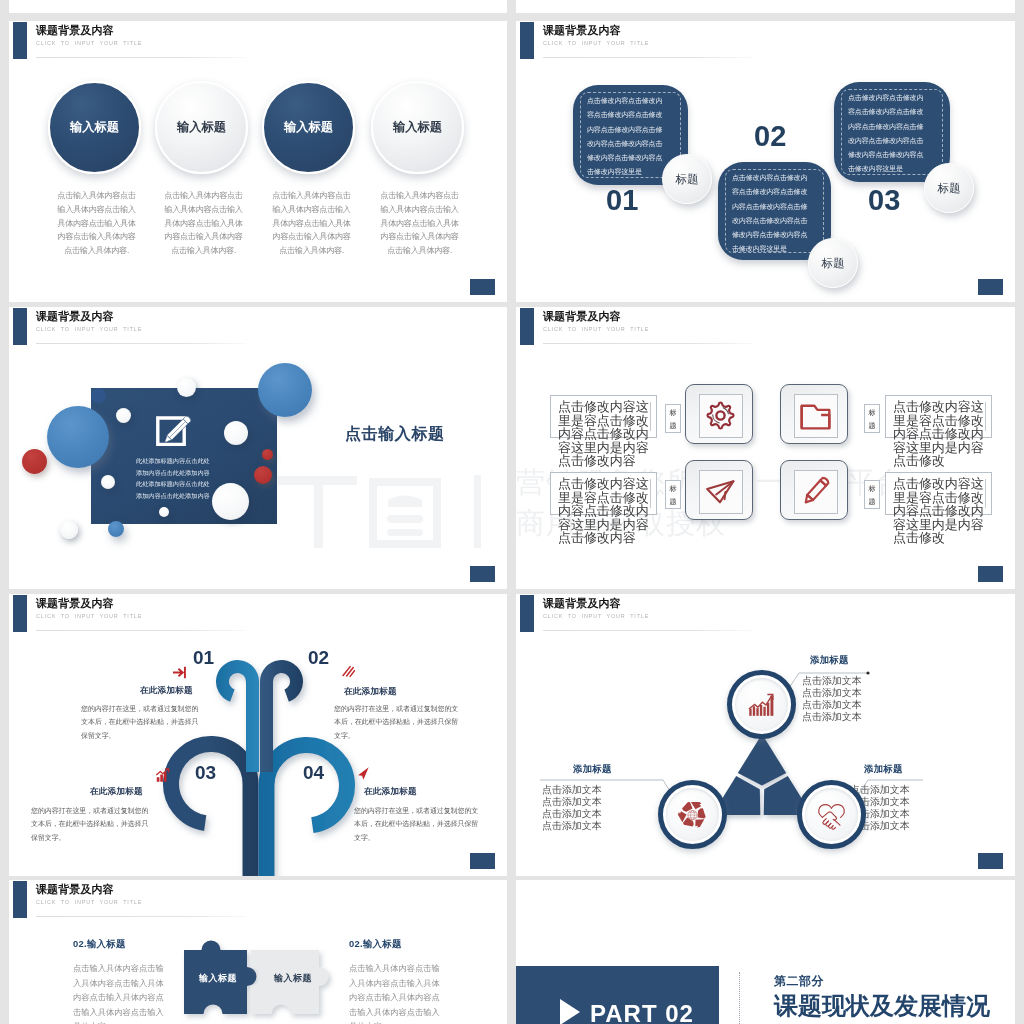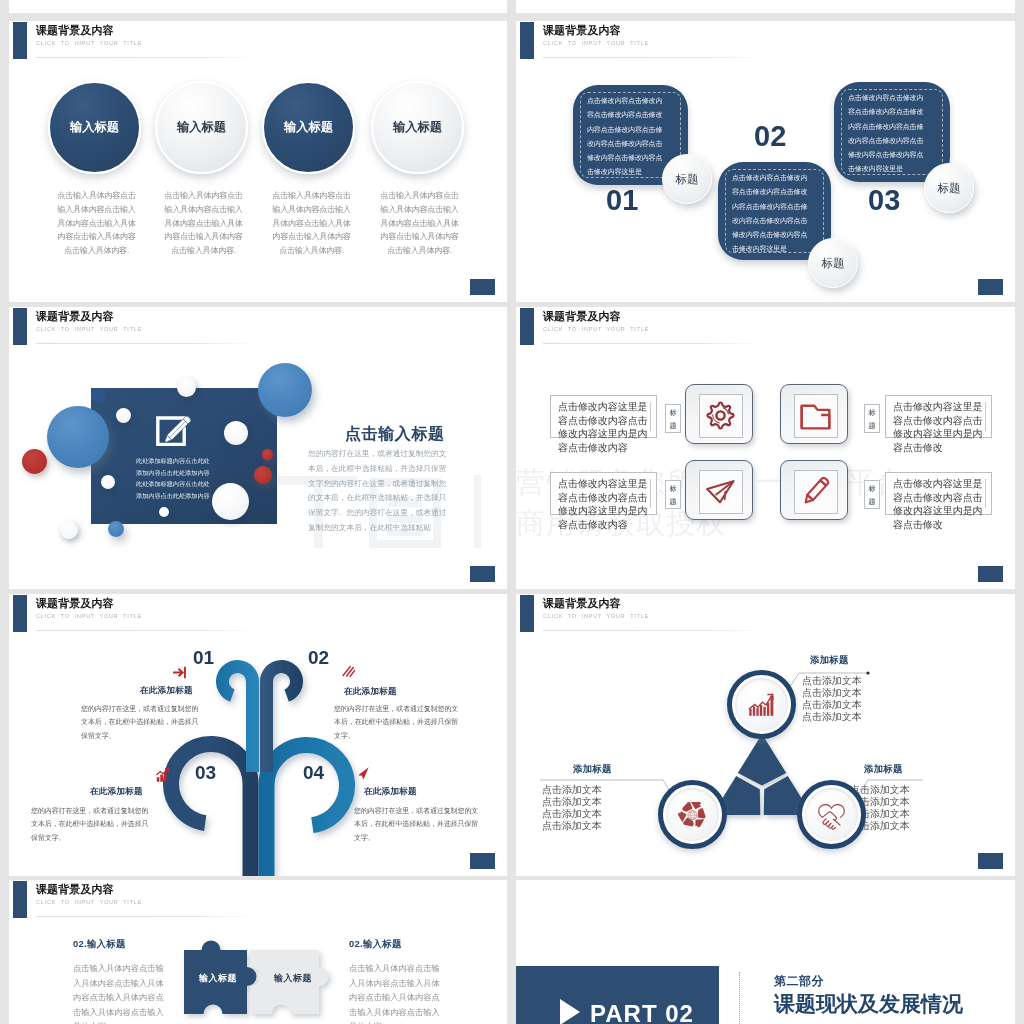--- a/index.html
+++ b/index.html
@@ -36,21 +36,21 @@
 .s3-wht{background:radial-gradient(circle at 38% 30%,#ffffff 0%,#f7f8f9 55%,#e9ebed 100%);box-shadow:2px 3px 6px rgba(40,55,80,.38)}
 .s3-dk{background:#30558a}
 .s3-tx{position:absolute;font-size:6.2px;line-height:11.6px;color:#e8eef5;letter-spacing:-0.05px}
 .s3-h{position:absolute;font-size:16px;font-weight:bold;color:#2b4568;letter-spacing:.6px;z-index:7}
 .s3-b{position:absolute;font-size:7.7px;line-height:14.8px;color:#9ba5b0;letter-spacing:0px;z-index:7}
 .wm2{position:absolute;left:0px;top:155px;z-index:0;color:#eef0f2;font-size:29px;font-weight:500;letter-spacing:1px;line-height:41px}
 .wmrow{white-space:nowrap}
 
 .s4-tb{position:absolute;width:107px;height:43px;border:1px solid #b9bfc6;background:#fff}
 .s4-tb:after{content:"";position:absolute;right:5px;top:6px;bottom:6px;width:1px;background:#c4c9cf}
-.s4-tt{position:absolute;left:7px;top:4px;width:95px;font-size:10px;line-height:13.5px;color:#3c3c3c;letter-spacing:-0.05px}
+.s4-tt{position:absolute;left:7px;top:4px;width:95px;font-size:13px;line-height:13.5px;color:#3c3c3c;letter-spacing:-0.05px}
 .s4-bd{position:absolute;width:16px;height:29px;border:1px solid #b9bfc6;background:#fff;
   font-size:7px;color:#333;line-height:13px;text-align:center;padding-top:1px}
 .s4-bd span{display:block;width:8px;margin:0 auto}
 .s4-ib{position:absolute;width:68px;height:60px;border:1.3px solid #5a6676;border-radius:9px;
   background:linear-gradient(160deg,#e9ebed 0%,#f4f5f6 45%,#fbfbfc 100%);box-shadow:2px 3px 5px rgba(120,128,140,.35)}
 .s4-ib:after{content:"";position:absolute;left:13px;top:9px;width:42px;height:42px;border:1px solid #b9c0c8;background:#fbfbfc}
 .s4-ic{position:absolute;left:14px;top:10px;width:41px;height:41px;z-index:2}
 
 .s5-num{position:absolute;font-size:19px;font-weight:bold;color:#23395a;letter-spacing:0}
 .s5-t{position:absolute;font-size:8.6px;font-weight:bold;color:#2d3f5c;letter-spacing:.2px;white-space:nowrap}
@@ -62,21 +62,21 @@
 .s6-t{position:absolute;font-size:9.4px;font-weight:bold;color:#24456b;letter-spacing:.3px;white-space:nowrap}
 .s6-b{position:absolute;font-size:10px;line-height:12px;color:#4f4f4f;letter-spacing:-0.05px}
 
 .s7-t{position:absolute;font-size:9.4px;font-weight:bold;color:#24456b;letter-spacing:.3px;white-space:nowrap}
 .s7-b{position:absolute;font-size:8.3px;line-height:14.5px;color:#919191;letter-spacing:-0.05px}
 .s7-lbl{position:absolute;font-size:9px;font-weight:bold;letter-spacing:.5px}
 
 .s8-box{position:absolute;background:#2d4d73}
 .s8-part{position:absolute;color:#fff;font-size:24px;font-weight:bold;letter-spacing:1px}
 .s8-sec{position:absolute;font-size:12px;font-weight:bold;color:#24456b;letter-spacing:0.5px}
-.s8-title{position:absolute;font-size:21px;font-weight:bold;color:#24456b;letter-spacing:0px;white-space:nowrap}
+.s8-title{position:absolute;font-size:24px;font-weight:bold;color:#24456b;letter-spacing:0px;white-space:nowrap}
 .s8-dots{position:absolute;border-left:1.5px dotted #9aa3ad}
 .s1-body{position:absolute;top:168px;width:79px;font-size:8.2px;line-height:13.8px;color:#8f8f8f;text-align:center;letter-spacing:-0.35px}
 </style>
 </head>
 <body>
 
 <div class="sheet">
 
  <div class="slide" style="left:9px;top:-28px;width:498px;height:41px"></div>
  <div class="slide" style="left:516px;top:-28px;width:499px;height:41px"></div>
@@ -183,21 +183,20 @@
        <path d="M18.4 4.4 h6.8 v23.0 h-6.8 z" fill="#ffffff" stroke="#2f5077" stroke-width="0.55"></path>
        <path d="M21.8 4.6 v22.6" stroke="#2f5077" stroke-width="0.45"></path>
        <path d="M18.4 27.4 l3.4 5.6 l3.4 -5.6 z" fill="#ffffff" stroke="#2f5077" stroke-width="0.55"></path>
        <path d="M20.0 30.2 l1.8 2.9 l1.8 -2.9 z" fill="#ffffff" stroke="none"></path>
      </g>
    </svg>
 
    <div class="s3-tx" style="left:127px;top:148px;width:76px;z-index:6">此处添加标题内容点击此处添加内容点击此处添加内容此处添加标题内容点击此处添加内容点击此处添加内容</div>
 
    <div class="s3-h" style="left:336px;top:117px">点击输入标题</div>
-   <div class="s3-b" style="left:299px;top:140px;width:146px">您的内容打在这里，或者通过复制您的文本后，在此框中选择粘贴，并选择只保留文字您的内容打在这里，或者通过复制您的文本后，在此框中选择粘贴，并选择只保留文字。您的内容打在这里，或者通过复制您的文本后，在此框中选择粘贴</div>
    <div class="corner"></div>
  </div>
 
  <div class="slide" style="left:516px;top:307px;width:499px;height:282px">
    <div class="hdr-bar"></div>
    <div class="hdr-title">课题背景及内容</div>
    <div class="hdr-sub">CLICK TO INPUT YOUR TITLE</div>
    <div class="hdr-line"></div>
 
    <div class="wm2">

